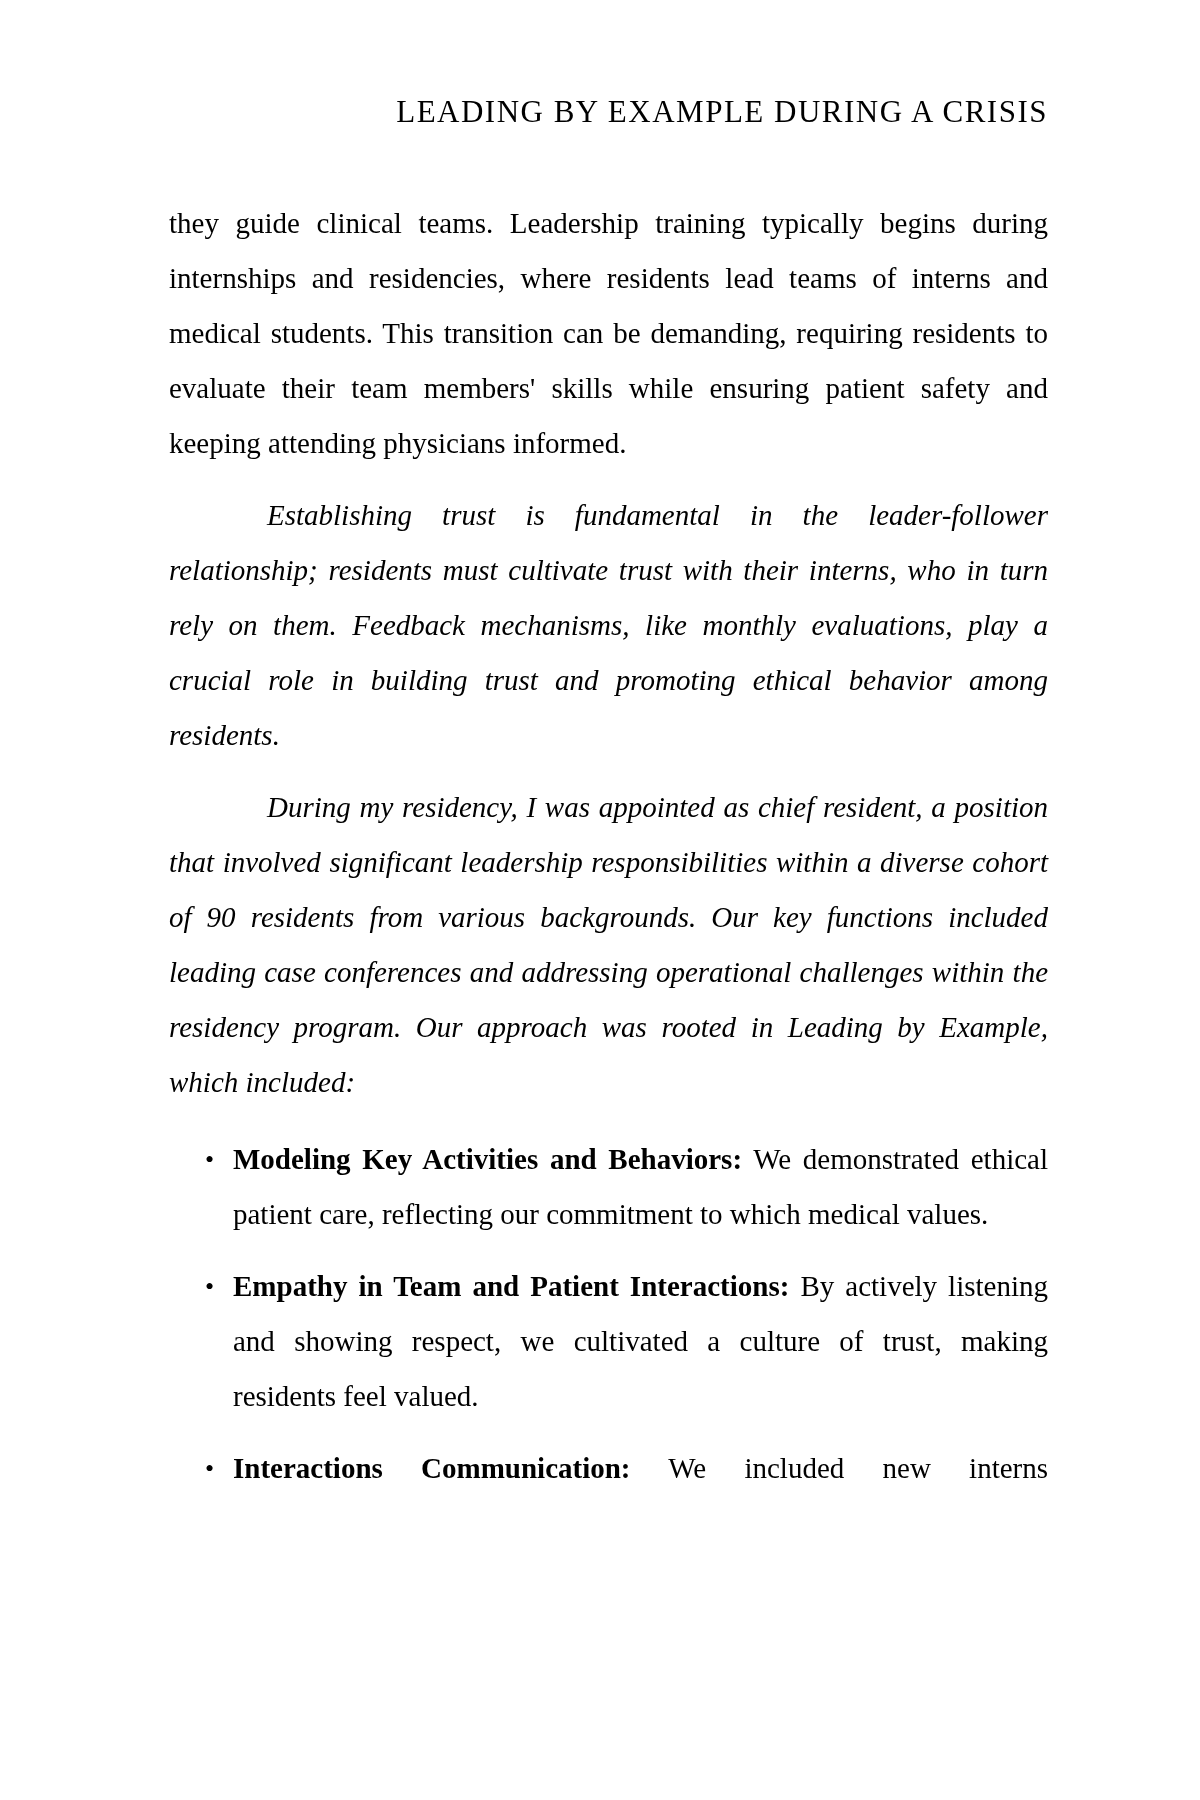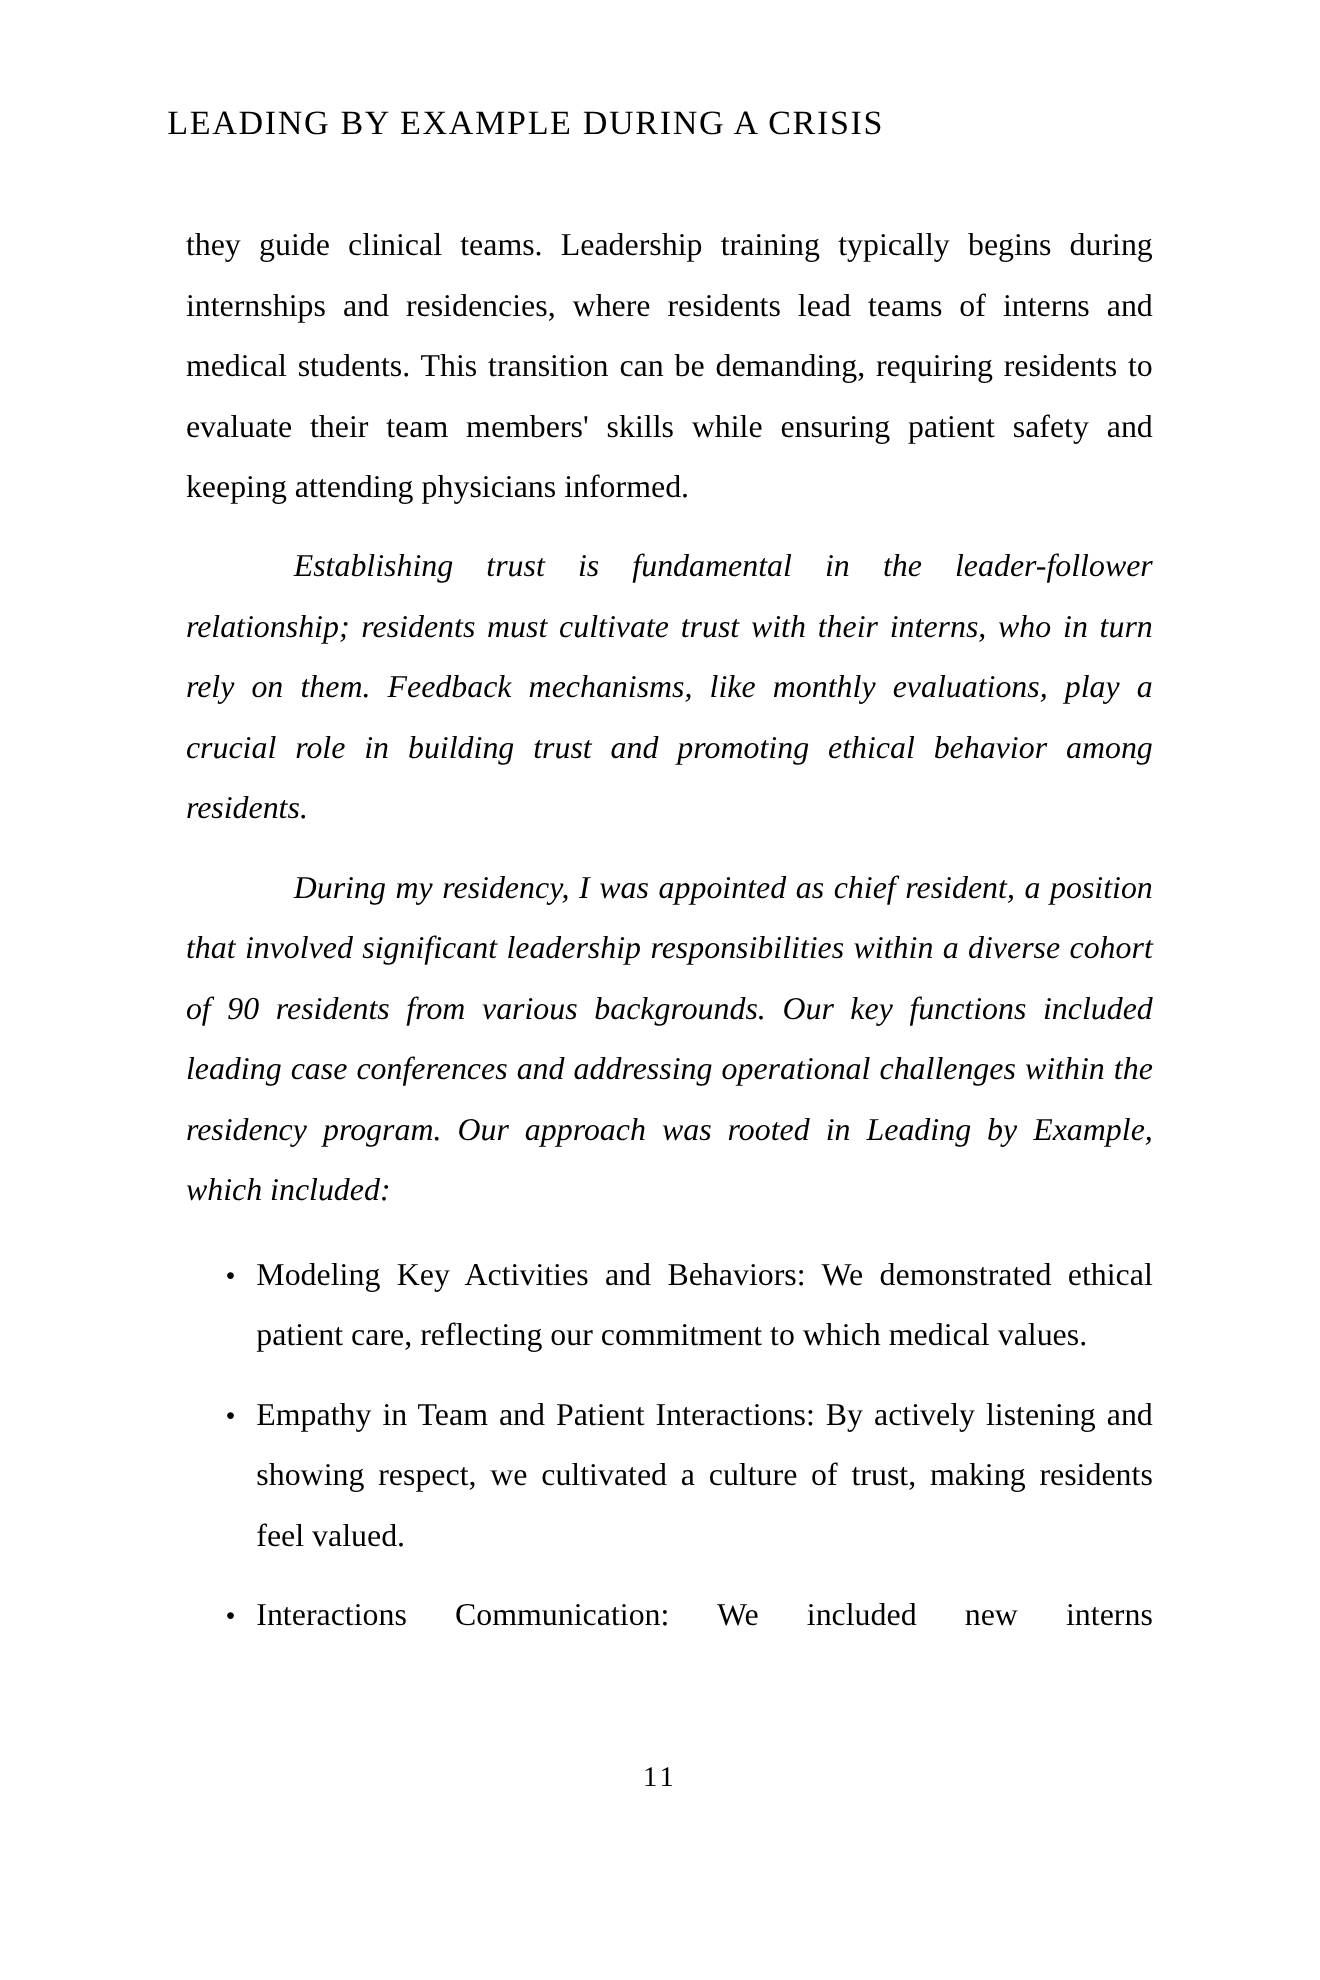--- a/index.html
+++ b/index.html
@@ -19,21 +19,21 @@
       width: 1200px;
       height: 1800px;
       box-sizing: border-box;
       padding: 94px 152px 0 152px;
       background: #ffffff;
       overflow: hidden;
     }
     .chapter-title {
       font-size: 31px;
       font-weight: 400;
-      text-align: left;
+      text-align: right;
       letter-spacing: 1.5px;
       white-space: nowrap;
       margin: 0 0 66px 0;
     }
     .para {
       font-size: 29px;
       line-height: 55px;
       text-align: justify;
       margin: 0 0 17px 17px;
     }
@@ -54,21 +54,21 @@
       text-align: justify;
       margin: 0 0 17px 0;
     }
     ul.bullet-list li .bullet-glyph {
       position: absolute;
       left: 53px;
       top: 0;
       font-size: 26px;
     }
     .lead-bold {
-      font-weight: 400;
+      font-weight: 700;
     }
     li.stretch-last {
       text-align-last: justify;
     }
     .page-number {
       position: absolute;
       top: 1601px;
       left: 0;
       right: 0;
       text-align: center;
@@ -94,15 +94,14 @@
       <span class="bullet-glyph">•</span><span class="lead-bold">Modeling Key Activities and Behaviors:</span><span> We demonstrated ethical patient care, reflecting our commitment to which medical values.</span>
     </li>
     <li>
       <span class="bullet-glyph">•</span><span class="lead-bold">Empathy in Team and Patient Interactions:</span><span> By actively listening and showing respect, we cultivated a culture of trust, making residents feel valued.</span>
     </li>
     <li class="stretch-last">
       <span class="bullet-glyph">•</span><span class="lead-bold">Interactions Communication:</span><span> We included new interns</span>
     </li>
   </ul>
 
-  <div class="page-number">11</div>
 
 </div>
 
 </body></html>

